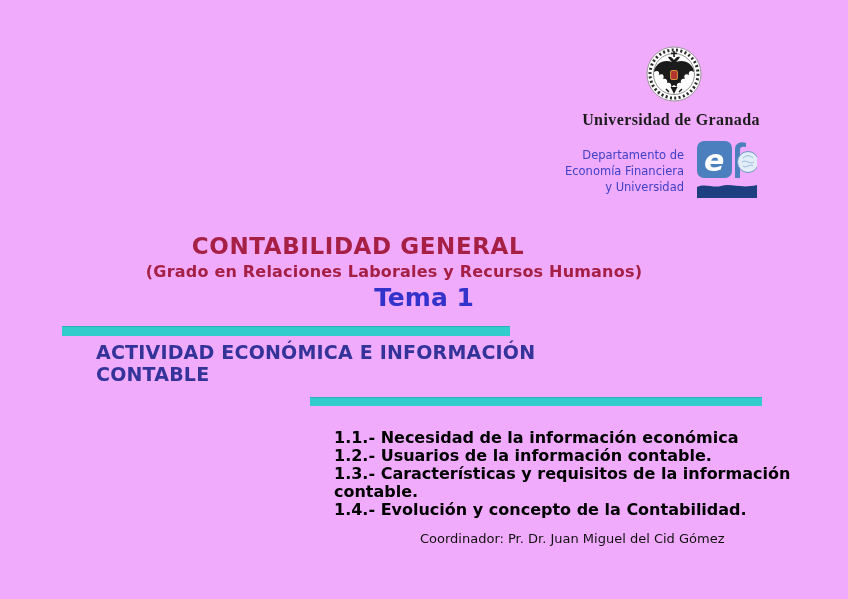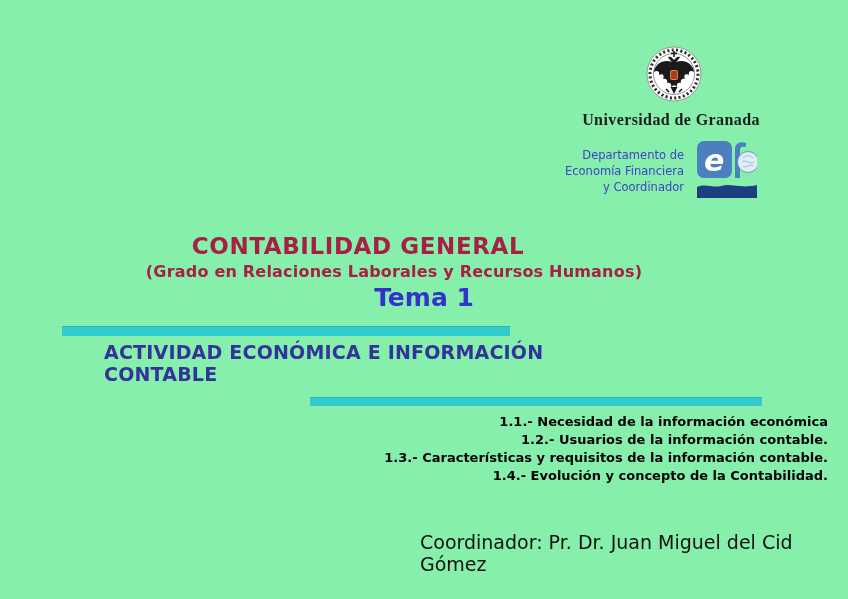--- a/index.html
+++ b/index.html
@@ -1,19 +1,19 @@
 <!DOCTYPE html>
 <html><head>
 <meta charset="utf-8">
 <style>
   html,body{margin:0;padding:0;background:#ffffff;}
   .slide{
     position:relative;
     width:848px;height:599px;
-    background:#86efac;
+    background:#f0abfc;
     overflow:hidden;
     font-family:"DejaVu Sans", sans-serif;
   }
   
   .seal{position:absolute;left:646px;top:45px;width:56px;height:62px;}
   .uni-name{
     position:absolute;left:566px;top:111px;width:210px;
     text-align:center;
     font-family:"Liberation Serif", serif;
     font-weight:bold;font-size:16px;color:#1c1c1c;
@@ -42,38 +42,37 @@
     color:#3333cc;
   }
 
   
   .bar{position:absolute;background:#33cccc;border-top:1px solid #2ab4b8;}
   .bar1{left:62px;top:326px;width:448px;height:9px;}
   .bar2{left:310px;top:397px;width:452px;height:8px;}
 
   
   .section-heading{
-    position:absolute;left:104px;top:341px;width:460px;
+    position:absolute;left:96px;top:341px;width:460px;
     font-size:19px;font-weight:bold;line-height:22px;
     color:#333399;letter-spacing:0.2px;
   }
 
   
   .toc{
     position:absolute;left:318px;top:413px;width:510px;
-    margin:0;padding:0;list-style:none;
-    font-size:13px;font-weight:bold;line-height:18px;
+    margin:16px;padding:0;list-style:none;
+    font-size:16px;font-weight:bold;line-height:18px;
     color:#000;
-    text-align:right;
   }
 
   
   .coordinator{
     position:absolute;left:420px;top:531px;width:400px;
-    font-size:19px;color:#111;
+    font-size:13px;color:#111;
   }
 </style>
 </head>
 <body>
 
 <div class="slide">
 
   <svg class="seal" viewBox="0 0 56 62">
     <circle cx="28" cy="29" r="27" fill="#ffffff" stroke="#999999" stroke-width="1"></circle>
     <circle cx="28" cy="29" r="24" fill="none" stroke="#2b2b2b" stroke-width="3" stroke-dasharray="2 2.4"></circle>
@@ -87,21 +86,21 @@
     <path fill="#1b1b1b" d="M20,44 L23,47 M36,44 L33,47" stroke="#1b1b1b" stroke-width="1.5"></path>
 
     <rect x="24.6" y="25.5" width="6.8" height="9" rx="1.2" fill="#b23430" stroke="#d9a13c" stroke-width="0.9"></rect>
   </svg>
 
   <div class="uni-name">Universidad de Granada</div>
 
   <div class="dept">
     <div>Departamento de</div>
     <div>Economía Financiera</div>
-    <div>y Coordinador</div>
+    <div>y Universidad</div>
   </div>
 
   <svg class="ef-logo" viewBox="0 0 60 57">
     <rect x="0" y="0" width="35" height="37" rx="7" fill="#4c7fbe"></rect>
     <text x="7" y="30" font-family="DejaVu Sans, sans-serif" font-size="30" font-weight="bold" font-style="italic" fill="#ffffff">e</text>
     <path d="M38,37 L38,8 C38,2 44,0 49,2 L49,6 C45,5 43,6 43,9 L43,37 Z" fill="#4c7fbe"></path>
     <circle cx="51" cy="21" r="10.5" fill="#e3edf7" stroke="#6c96c8" stroke-width="1"></circle>
     <path d="M46,17 C49,14 53,14 56,17 M45,21 C49,18 53,24 57,21 M46,25 C49,28 53,22 56,25" fill="none" stroke="#8fb2d6" stroke-width="0.9"></path>
     <path d="M0,46 C8,42 16,47 24,45 C34,42 44,48 60,44 L60,57 L0,57 Z" fill="#1e3f7f"></path>
   </svg>

